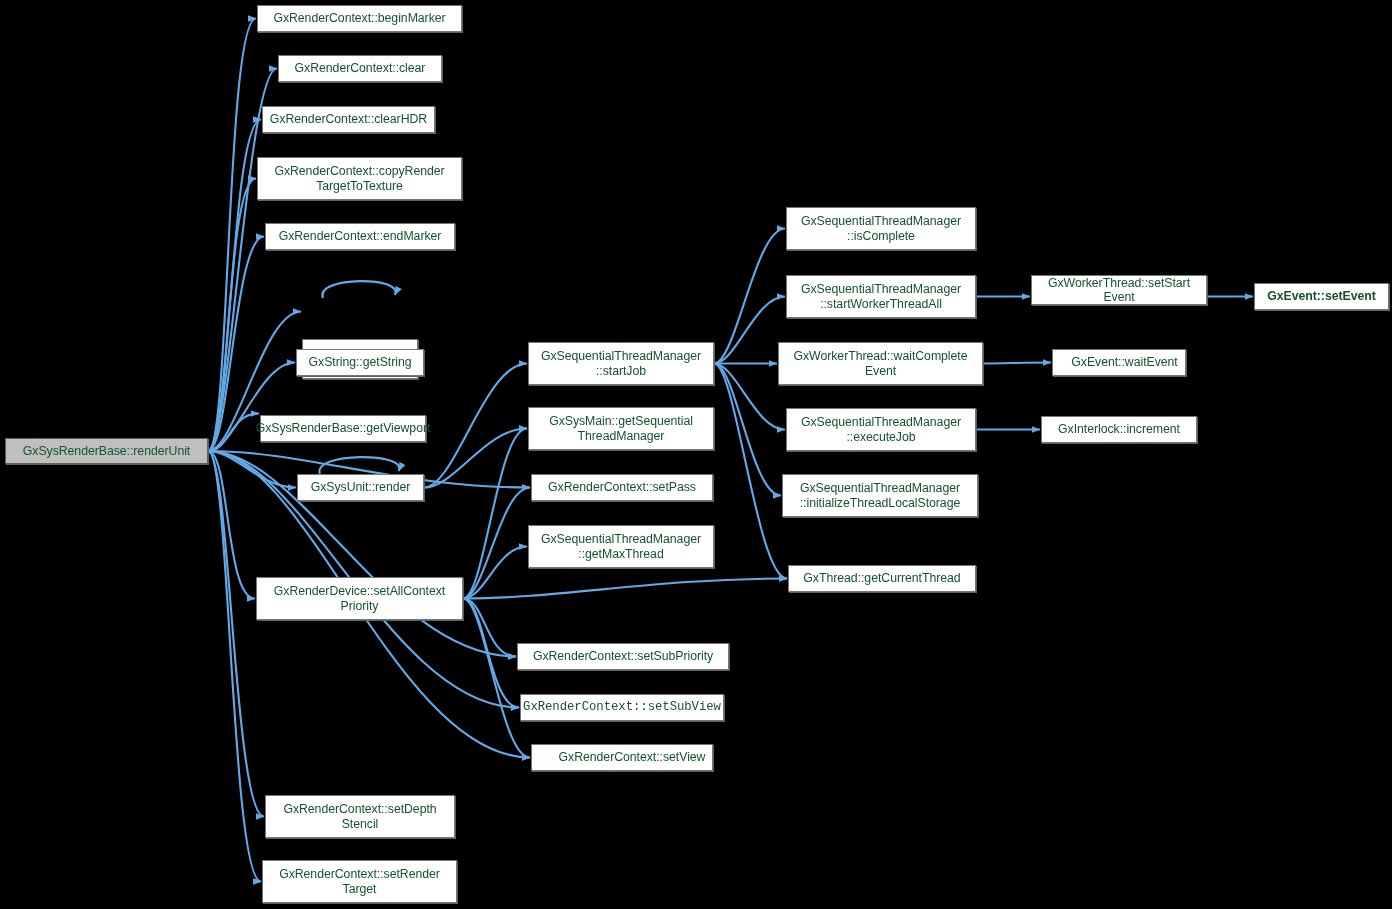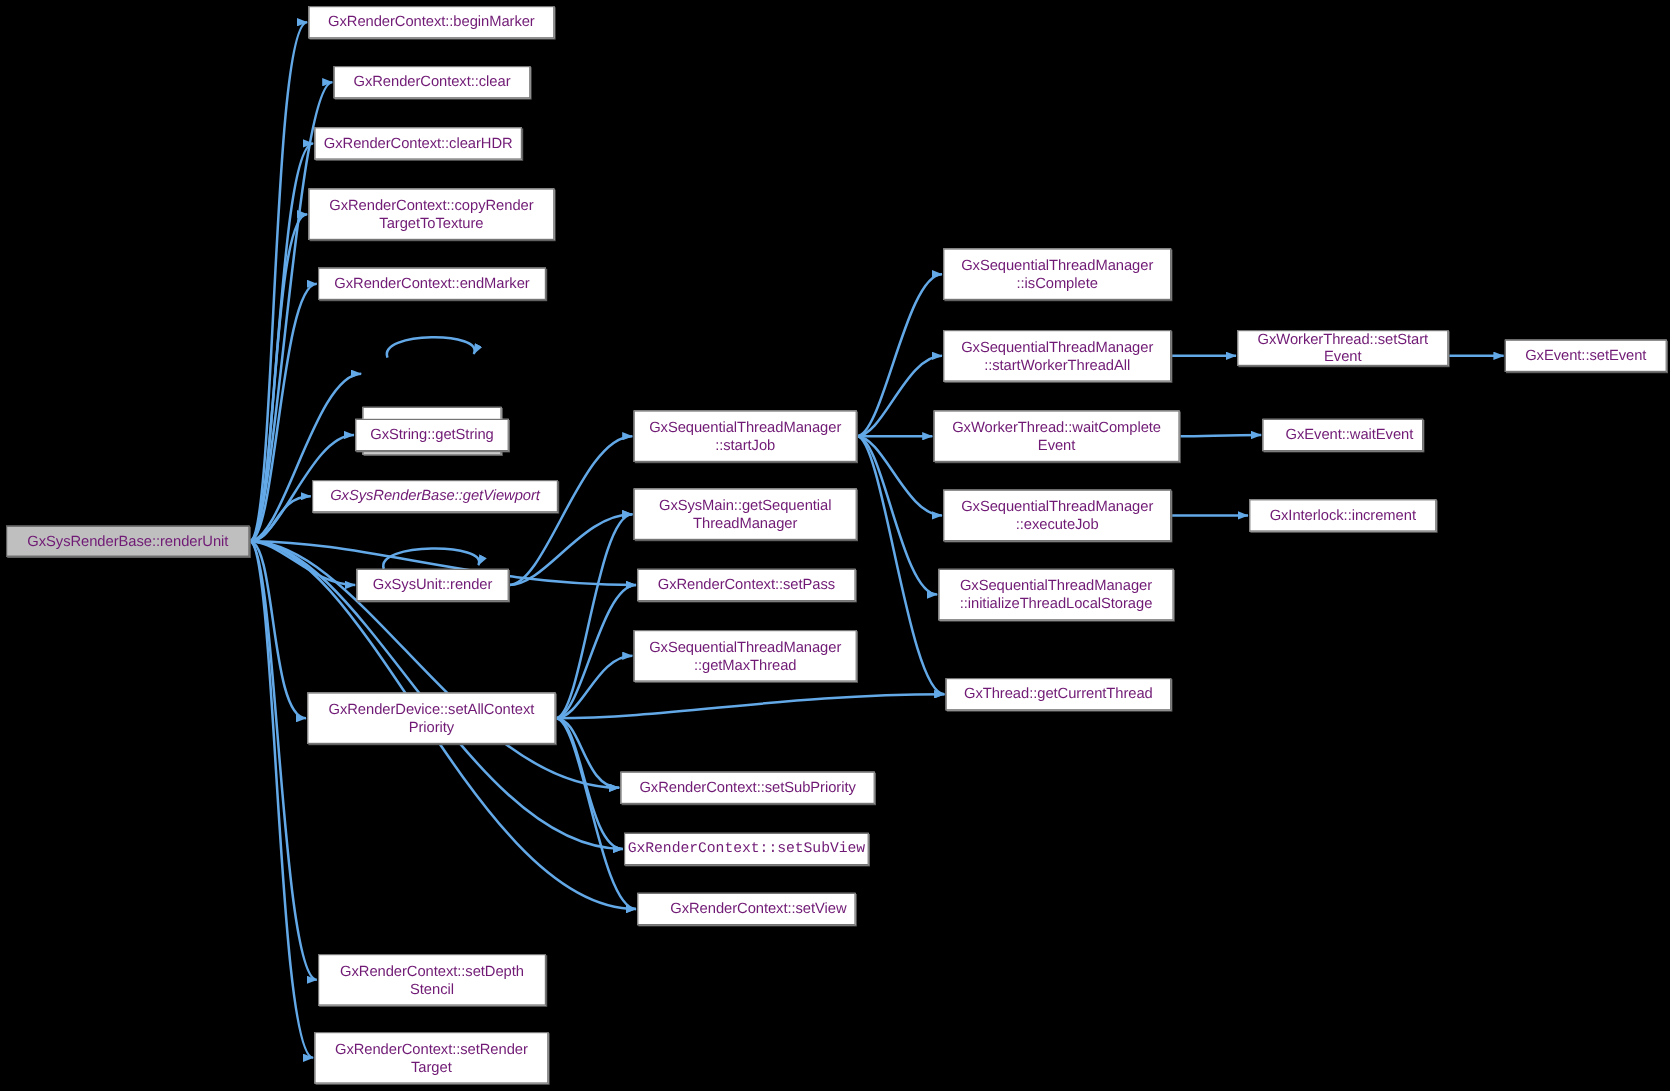--- a/index.html
+++ b/index.html
@@ -21,21 +21,21 @@
     top: 0;
     width: 1392px;
     height: 909px;
     pointer-events: none;
   }
   .node {
     position: absolute;
     box-sizing: border-box;
     background: #ffffff;
     border: 1px solid #757575;
-    color: #701a75;
+    color: #14532d;
     font-size: 12.3px;
     line-height: 14.4px;
     display: flex;
     align-items: center;
     justify-content: center;
     text-align: center;
     white-space: pre-line;
     letter-spacing: -0.05px;
     box-shadow: 1px 1px 0 0 #606060;
     z-index: 5;
@@ -98,21 +98,21 @@
   <div id="nodes-group">
       <div class="node root" style="left: 5px; top: 438px; width: 203px; height: 26px;">GxSysRenderBase::renderUnit</div>
       <div class="node" style="left: 257px; top: 5px; width: 205px; height: 27px;">GxRenderContext::beginMarker</div>
       <div class="node" style="left: 278px; top: 55px; width: 164px; height: 27px;">GxRenderContext::clear</div>
       <div class="node" style="left: 262px; top: 106px; width: 173px; height: 27px;">GxRenderContext::clearHDR</div>
       <div class="node" style="left: 257px; top: 157px; width: 205px; height: 43px;">GxRenderContext::copyRender
 TargetToTexture</div>
       <div class="node" style="left: 265px; top: 223px; width: 190px; height: 27px;">GxRenderContext::endMarker</div>
       <div class="node" style="left: 302px; top: 298px; width: 116px; height: 40px; margin-top: 41px;">GxString::format</div>
       <div class="node" style="left: 296px; top: 349px; width: 128px; height: 27px;">GxString::getString</div>
-      <div class="node" style="left: 260px; top: 400px; width: 205px; height: 27px; font-style: italic;">GxSysRenderBase::getViewport</div>
+      <div class="node" style="left: 260px; top: 415px; width: 166px; height: 27px;">GxSysRenderBase::getViewport</div>
       <div class="node" style="left: 297px; top: 474px; width: 127px; height: 27px;">GxSysUnit::render</div>
       <div class="node" style="left: 256px; top: 577px; width: 207px; height: 43px;">GxRenderDevice::setAllContext
 Priority</div>
       <div class="node" style="left: 265px; top: 795px; width: 190px; height: 43px;">GxRenderContext::setDepth
 Stencil</div>
       <div class="node" style="left: 262px; top: 860px; width: 195px; height: 43px;">GxRenderContext::setRender
 Target</div>
       <div class="node" style="left: 528px; top: 342px; width: 186px; height: 43px;">GxSequentialThreadManager
 ::startJob</div>
       <div class="node" style="left: 528px; top: 407px; width: 186px; height: 43px;">GxSysMain::getSequential
@@ -131,15 +131,15 @@
 Event</div>
       <div class="node" style="left: 786px; top: 408px; width: 190px; height: 43px;">GxSequentialThreadManager
 ::executeJob</div>
       <div class="node" style="left: 782px; top: 474px; width: 196px; height: 43px;">GxSequentialThreadManager
 ::initializeThreadLocalStorage</div>
       <div class="node" style="left: 788px; top: 565px; width: 188px; height: 27px;">GxThread::getCurrentThread</div>
       <div class="node" style="left: 1031px; top: 275px; width: 176px; height: 30px;">GxWorkerThread::setStart
 Event</div>
       <div class="node" style="left: 1052px; top: 349px; width: 134px; height: 27px; padding-left: 11px;">GxEvent::waitEvent</div>
       <div class="node" style="left: 1041px; top: 416px; width: 156px; height: 27px;">GxInterlock::increment</div>
-      <div class="node" style="left: 1254px; top: 283px; width: 135px; height: 27px;">GxEvent::setEvent</div>
+      <div class="node" style="left: 1254px; top: 283px; width: 135px; height: 27px; font-weight: bold;">GxEvent::setEvent</div>
     </div>
 </div>
 
 </body></html>

